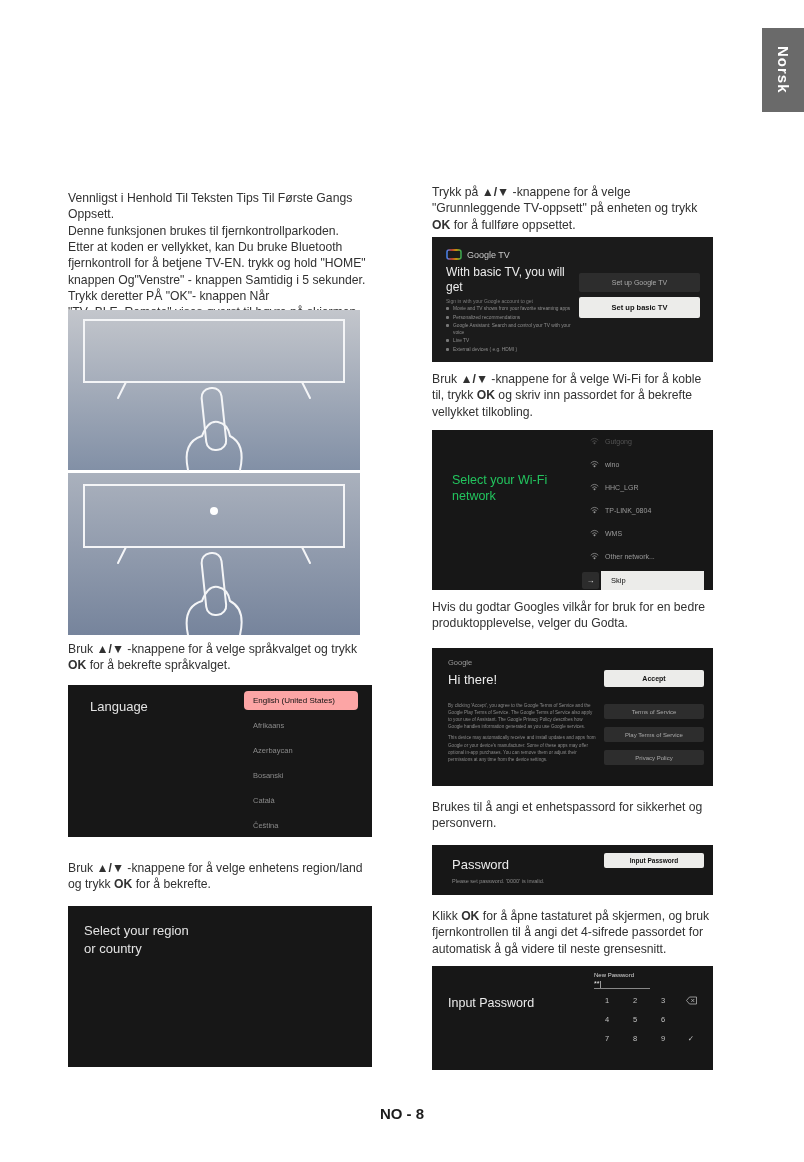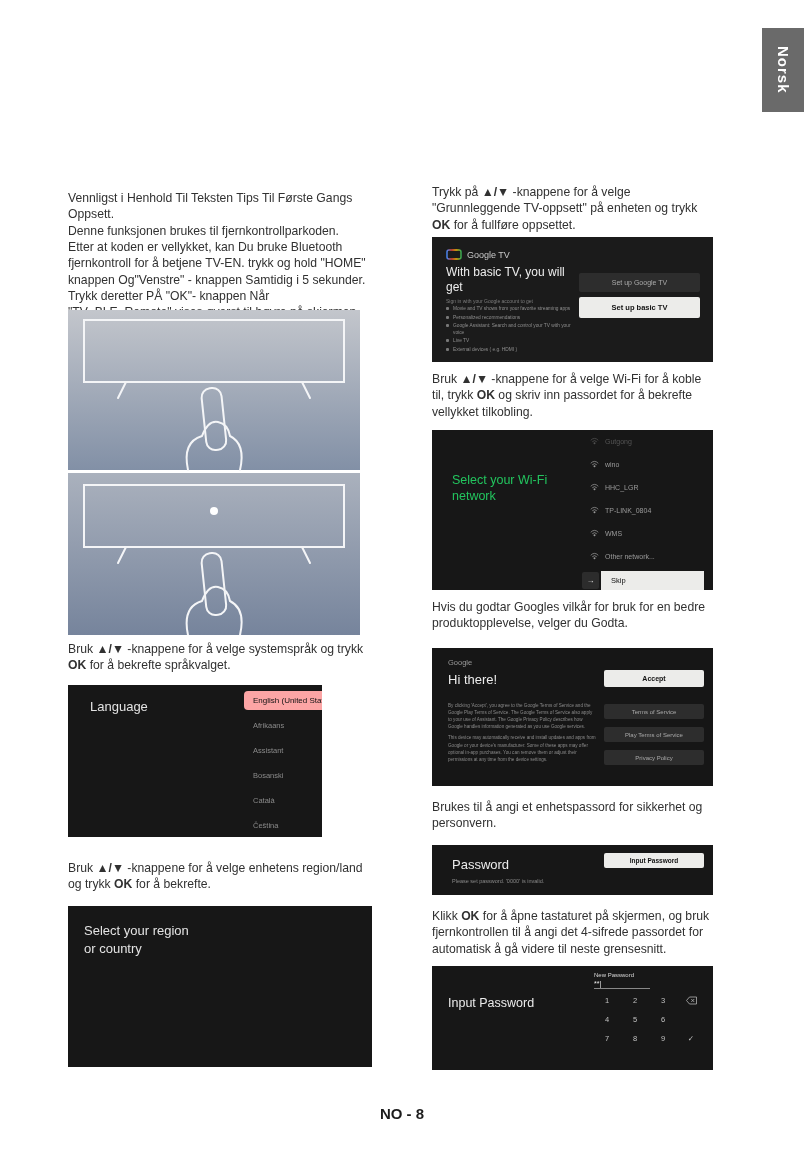--- a/index.html
+++ b/index.html
@@ -27,21 +27,21 @@
   
   .screen { background:#171717; color:#cfcfcf; overflow:hidden; }
   .btn { position:absolute; border-radius:2px; display:flex; align-items:center; justify-content:center; }
   .light-btn { background:#ececea; color:#121212; font-weight:bold; }
   .dark-btn { background:#2d2d2d; color:#aaaaaa; }
 
   
   .illustration { left:68px; top:310px; width:292px; height:325px; }
 
   
-  .lang-screen { left:68px; top:685px; width:254px; height:152px; }
+  .lang-screen { left:68px; top:685px; width:304px; height:152px; }
   .scr-label { position:absolute; left:22px; top:14px; font-size:13px; color:#e3e3e3; }
   .opt-col { position:absolute; left:176px; top:6px; width:118px; }
   .opt-selected { background:#fca5a5; color:#111; font-size:8px; border-radius:4px; padding:5px 9px; margin-bottom:3px; width:96px; }
   .opt-dim { color:#8a8a8a; font-size:7.5px; padding:8px 9px; }
 
   
   .region-screen { left:68px; top:906px; width:304px; height:161px; }
   .region-title { position:absolute; left:16px; top:16px; width:118px; font-size:13px; color:#e3e3e3; line-height:1.35; }
 
   
@@ -143,28 +143,28 @@
         <rect x="16" y="175" width="260" height="62"></rect>
         <line x1="58" y1="237" x2="50" y2="253"></line>
         <line x1="234" y1="237" x2="242" y2="253"></line>
         <rect x="136" y="243" width="20" height="62" rx="9" transform="rotate(-6 146 275)"></rect>
         <path d="M120 325 q-6 -28 14 -34 q6 -16 16 -14 q10 2 12 14 q16 8 10 34"></path>
       </g>
       <circle cx="146" cy="201" r="4" fill="#ffffff"></circle>
     </svg>
   </div>
 
-  <div class="abs cap-language cap"><span>Bruk </span><span style="font-weight: 700;">▲/▼</span><span> -knappene for å velge systemspråk og trykk </span><span style="font-weight: 700;">OK</span><span> for å bekrefte språkvalget.</span></div>
+  <div class="abs cap-language cap"><span>Bruk </span><span style="font-weight: 700;">▲/▼</span><span> -knappene for å velge språkvalget og trykk </span><span style="font-weight: 700;">OK</span><span> for å bekrefte språkvalget.</span></div>
 
   <div class="abs screen lang-screen">
     <div class="scr-label">Language</div>
     <div class="opt-col">
       <div class="opt-selected">English (United States)</div>
       <div class="opt-dim">Afrikaans</div>
-      <div class="opt-dim">Assistant</div>
+      <div class="opt-dim">Azerbaycan</div>
       <div class="opt-dim">Bosanski</div>
       <div class="opt-dim">Català</div>
       <div class="opt-dim">Čeština</div>
     </div>
   </div>
 
   <div class="abs cap-region cap"><span>Bruk </span><span style="font-weight: 700;">▲/▼</span><span> -knappene for å velge enhetens region/land og trykk </span><span style="font-weight: 700;">OK</span><span> for å bekrefte.</span></div>
 
   <div class="abs screen region-screen">
     <div class="region-title">Select your region or country</div>

